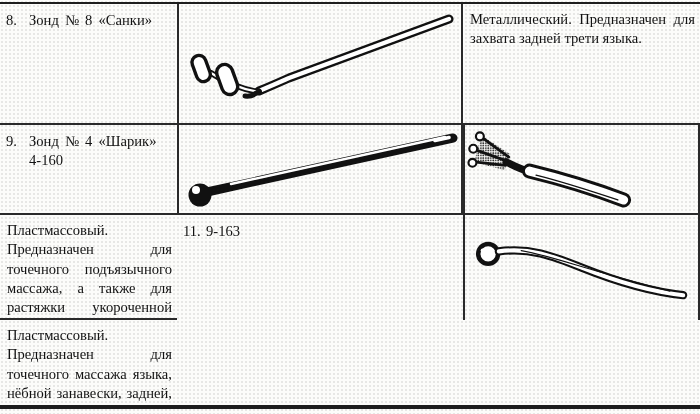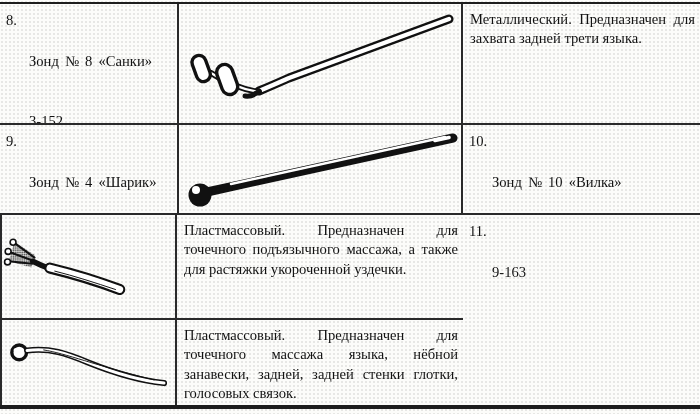--- a/index.html
+++ b/index.html
@@ -19,36 +19,35 @@
     border-bottom:4px solid #1d1d1d;
     display:grid;
     grid-template-columns:177px 286px 237px;
     grid-template-rows:121px 90px 105px 85px;
   }
   .cell{box-sizing:border-box;overflow:hidden;}
   .mid{border-left:2px solid #2a2a2a;border-right:2px solid #2a2a2a;}
   .rb{border-bottom:2px solid #2a2a2a;}
   .namecell{display:flex;padding:7px 2px 0 6px;font-size:14.6px;line-height:1.3;word-spacing:2.5px;}
   .num{min-width:21px;padding-right:2px;}
-  .nm-name,.nm-code{display:block;margin-top:41px;}
+  .nm-name,.nm-code{display:block;}
   .desccell{padding:6px 5px 6px 7px;font-size:14.6px;line-height:1.32;text-align:justify;}
   .imgcell{display:flex;align-items:stretch;}
   .imgcell svg{width:100%;height:100%;display:block;}
 </style>
 </head>
 <body>
 
 <div class="page">
   <div class="tbl">
 
     <div class="cell rb namecell">
       <span class="num">8.</span>
       <span>
         <span class="nm-name">Зонд № 8 «Санки»</span>
-        <span class="nm-code">3-152</span>
       </span>
     </div>
     <div class="cell rb mid imgcell">
       <svg viewBox="0 0 282 119">
         <g fill="none" stroke-linecap="round" stroke-linejoin="round">
           <path d="M 270 15 L 110 74 Q 92 82 80 87" stroke="#111" stroke-width="9"></path>
           <path d="M 270 15 L 110 74 Q 92 82 80 87" stroke="#fff" stroke-width="4.5"></path>
           <path d="M 80 88 Q 55 84 32 69" stroke="#111" stroke-width="6"></path>
           <path d="M 80 88 Q 55 84 32 69" stroke="#fff" stroke-width="2.2"></path>
           <rect x="15" y="51" width="14" height="27" rx="7" fill="#fff" stroke="#111" stroke-width="3.4" transform="rotate(-20 22 64)"></rect>
@@ -71,27 +70,20 @@
         <g fill="none" stroke-linecap="round">
           <path d="M 28 66 L 274 12" stroke="#111" stroke-width="9"></path>
           <path d="M 52 58 L 266 11" stroke="#fff" stroke-width="2.4"></path>
           <path d="M 256 14.5 L 270 11.5" stroke="#fff" stroke-width="3.6"></path>
           <circle cx="21" cy="69" r="11.5" fill="#111" stroke="none"></circle>
           <circle cx="17" cy="64" r="4" fill="#fff" stroke="none"></circle>
         </g>
       </svg>
     </div>
 
-    <div class="cell rb namecell">
-      <span class="num">10.</span>
-      <span>
-        <span class="nm-name">Зонд № 10 «Вилка»</span>
-        <span class="nm-code">3-153</span>
-      </span>
-    </div>
     <div class="cell rb mid imgcell">
       <svg viewBox="0 0 282 101">
         <defs>
           <pattern id="stip" width="3" height="3" patternUnits="userSpaceOnUse">
             <circle cx="1.2" cy="1.2" r="1.05" fill="#161616"></circle>
           </pattern>
         </defs>
         <polygon points="54,32 20,10 11,42 48,52" fill="url(#stip)"></polygon>
         <g fill="none" stroke-linecap="round" stroke-linejoin="round">
           <path d="M 53 36 L 20 12" stroke="#111" stroke-width="3.4"></path>

